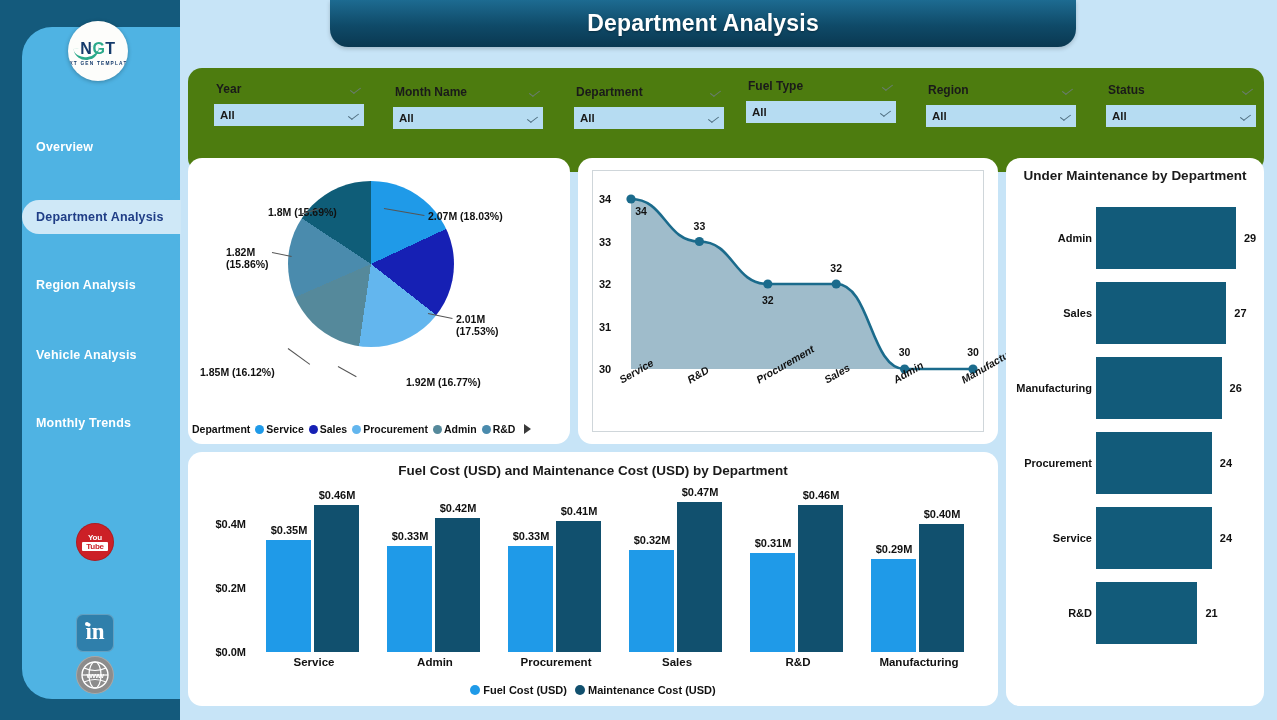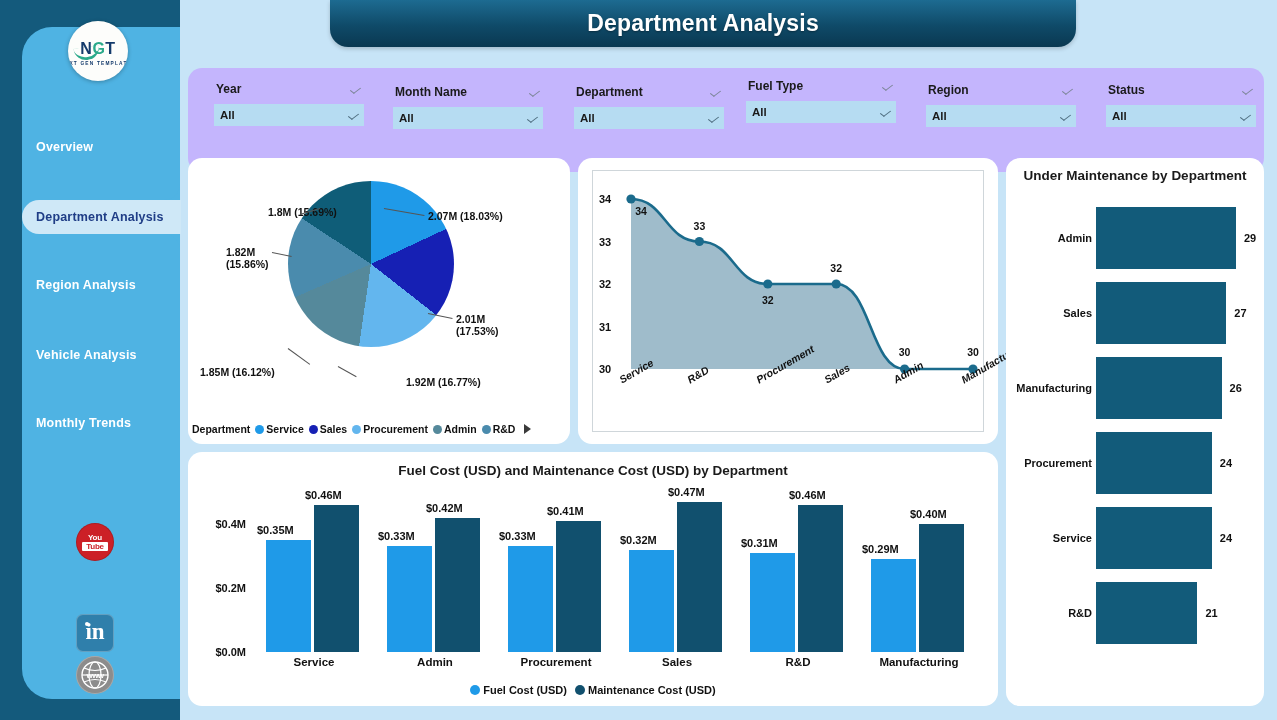--- a/index.html
+++ b/index.html
@@ -116,21 +116,21 @@
     box-shadow: 0 2px 4px rgba(0,0,0,.18);
   }
   .header-title {
     color: #ffffff; font-size: 23px; font-weight: bold; letter-spacing: .2px;
     text-shadow: 0 1px 2px rgba(0,0,0,.35);
   }
 
   
   .filterbar {
     position: absolute; left: 188px; top: 68px; width: 1076px; height: 104px;
-    background: #c4b5fd; border-radius: 14px;
+    background: #4d7c0f; border-radius: 14px;
   }
   .filter { position: absolute; top: 14px; width: 150px; }
   .filter-label {
     display: flex; align-items: center; justify-content: space-between;
     font-size: 12px; font-weight: bold; color: #1a1a1a;
     padding: 0 4px 0 2px; height: 18px;
   }
   .filter-value {
     margin-top: 6px; height: 22px; background: #b6dcf2;
     display: flex; align-items: center; justify-content: space-between;
@@ -220,21 +220,21 @@
   #cost-card .card-title { margin-top: 11px; }
   .cplot { position: absolute; left: 66px; top: 40px; width: 724px; height: 160px; }
   .cytick {
     position: absolute; font-size: 11px; font-weight: bold; color: #111;
     right: 100%; margin-right: 8px; transform: translateY(-50%); white-space: nowrap;
   }
   .grp { position: absolute; bottom: 0; height: 160px; }
   .vbar { position: absolute; bottom: 0; width: 45px; }
   .vbar .b { position: absolute; bottom: 0; width: 45px; }
   .vbar .v {
-    position: absolute; width: 64px; left: -9px; 
+    position: absolute; width: 64px; left: -9px; text-align: center;
     font-size: 11px; font-weight: bold; color: #111;
   }
   .cxlab {
     position: absolute; top: 164px; width: 100%; text-align: center;
     font-size: 11.5px; font-weight: bold; color: #111;
   }
   .cost-legend {
     position: absolute; left: 0; bottom: 10px; width: 810px;
     display: flex; align-items: flex-start; justify-content: center;
     font-size: 11px; font-weight: bold; color: #111;

